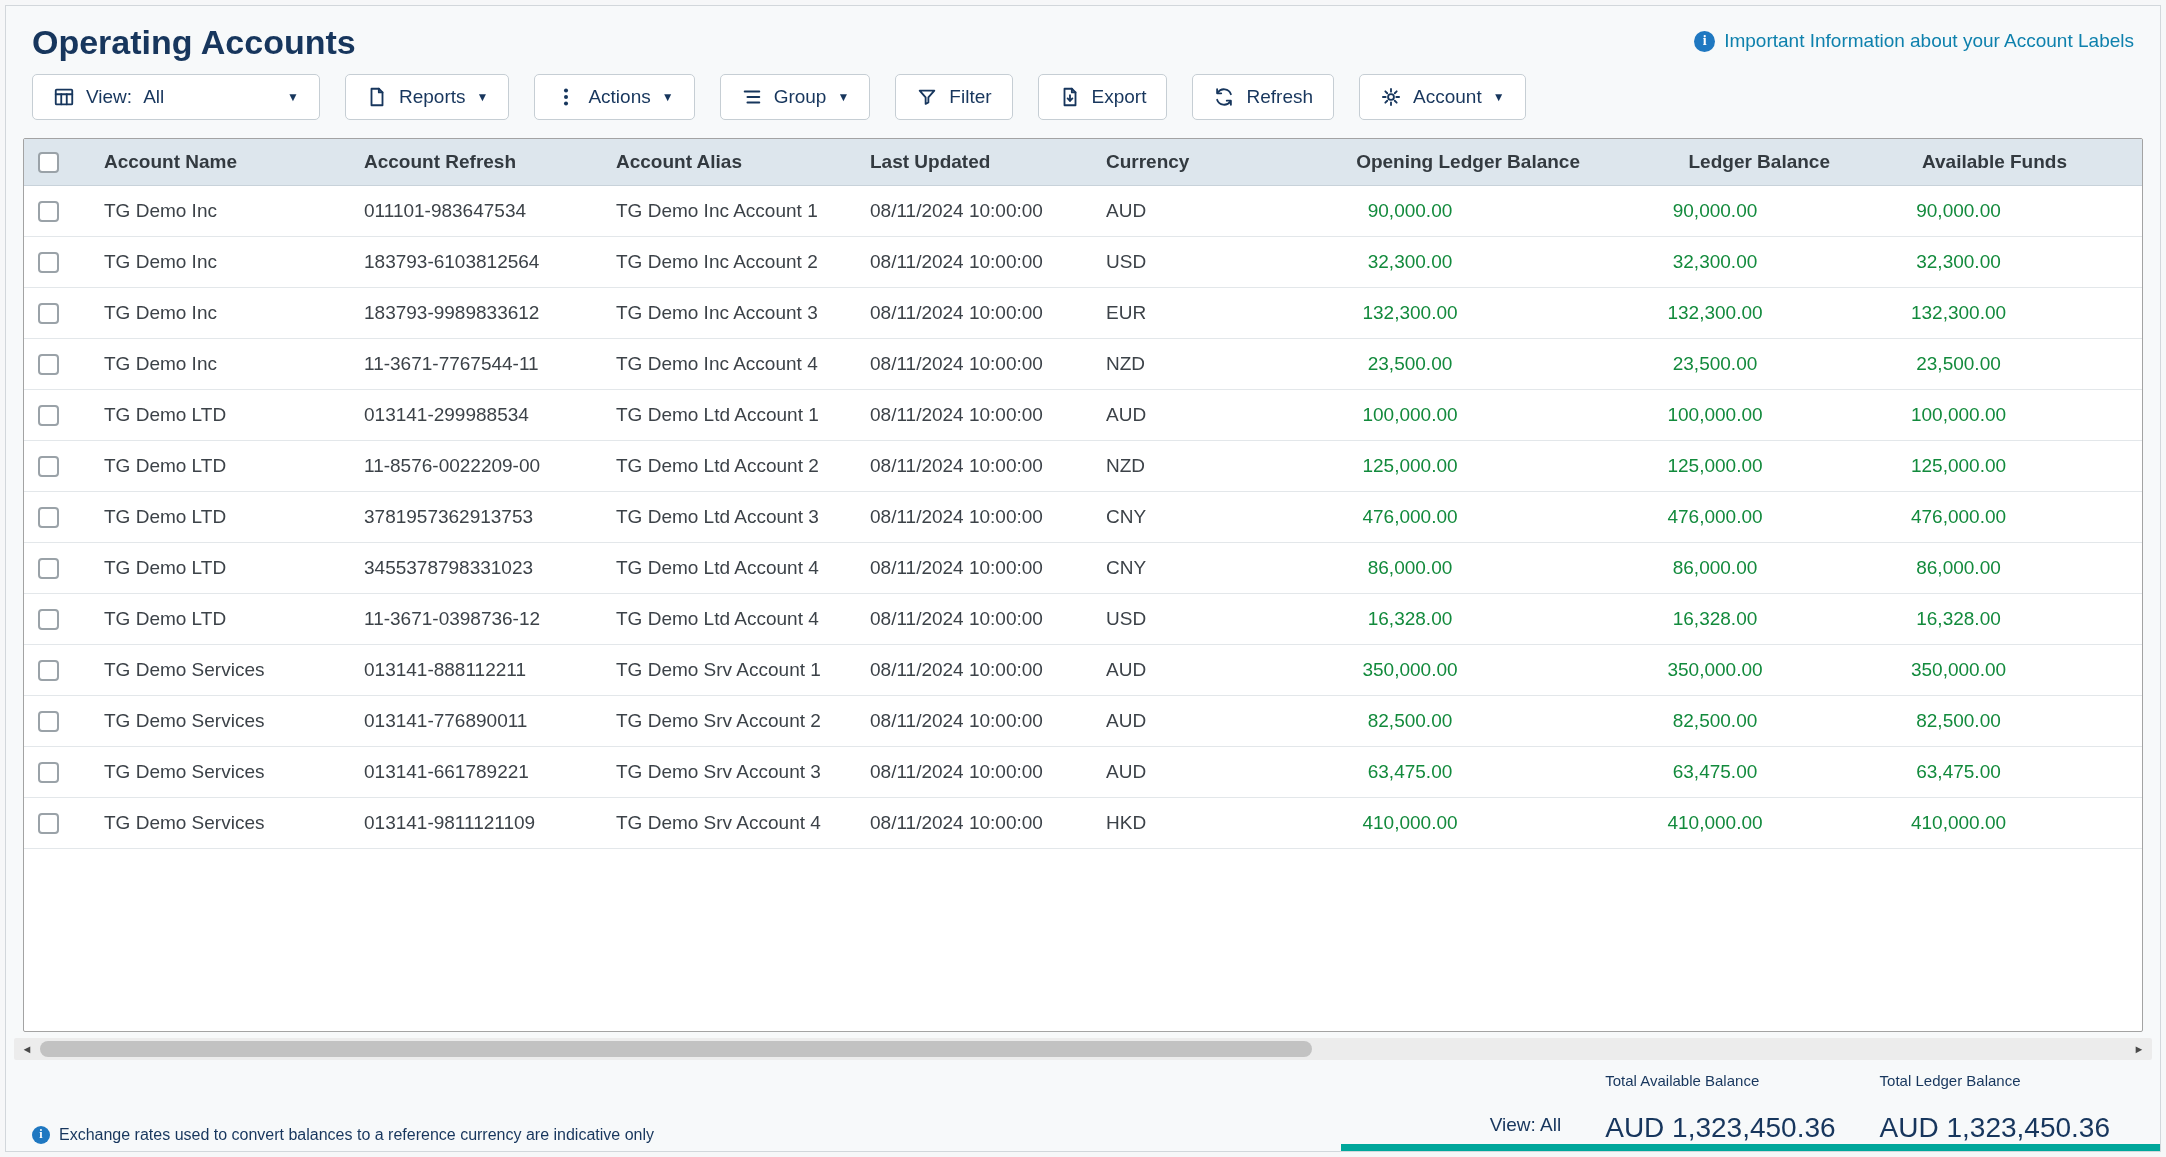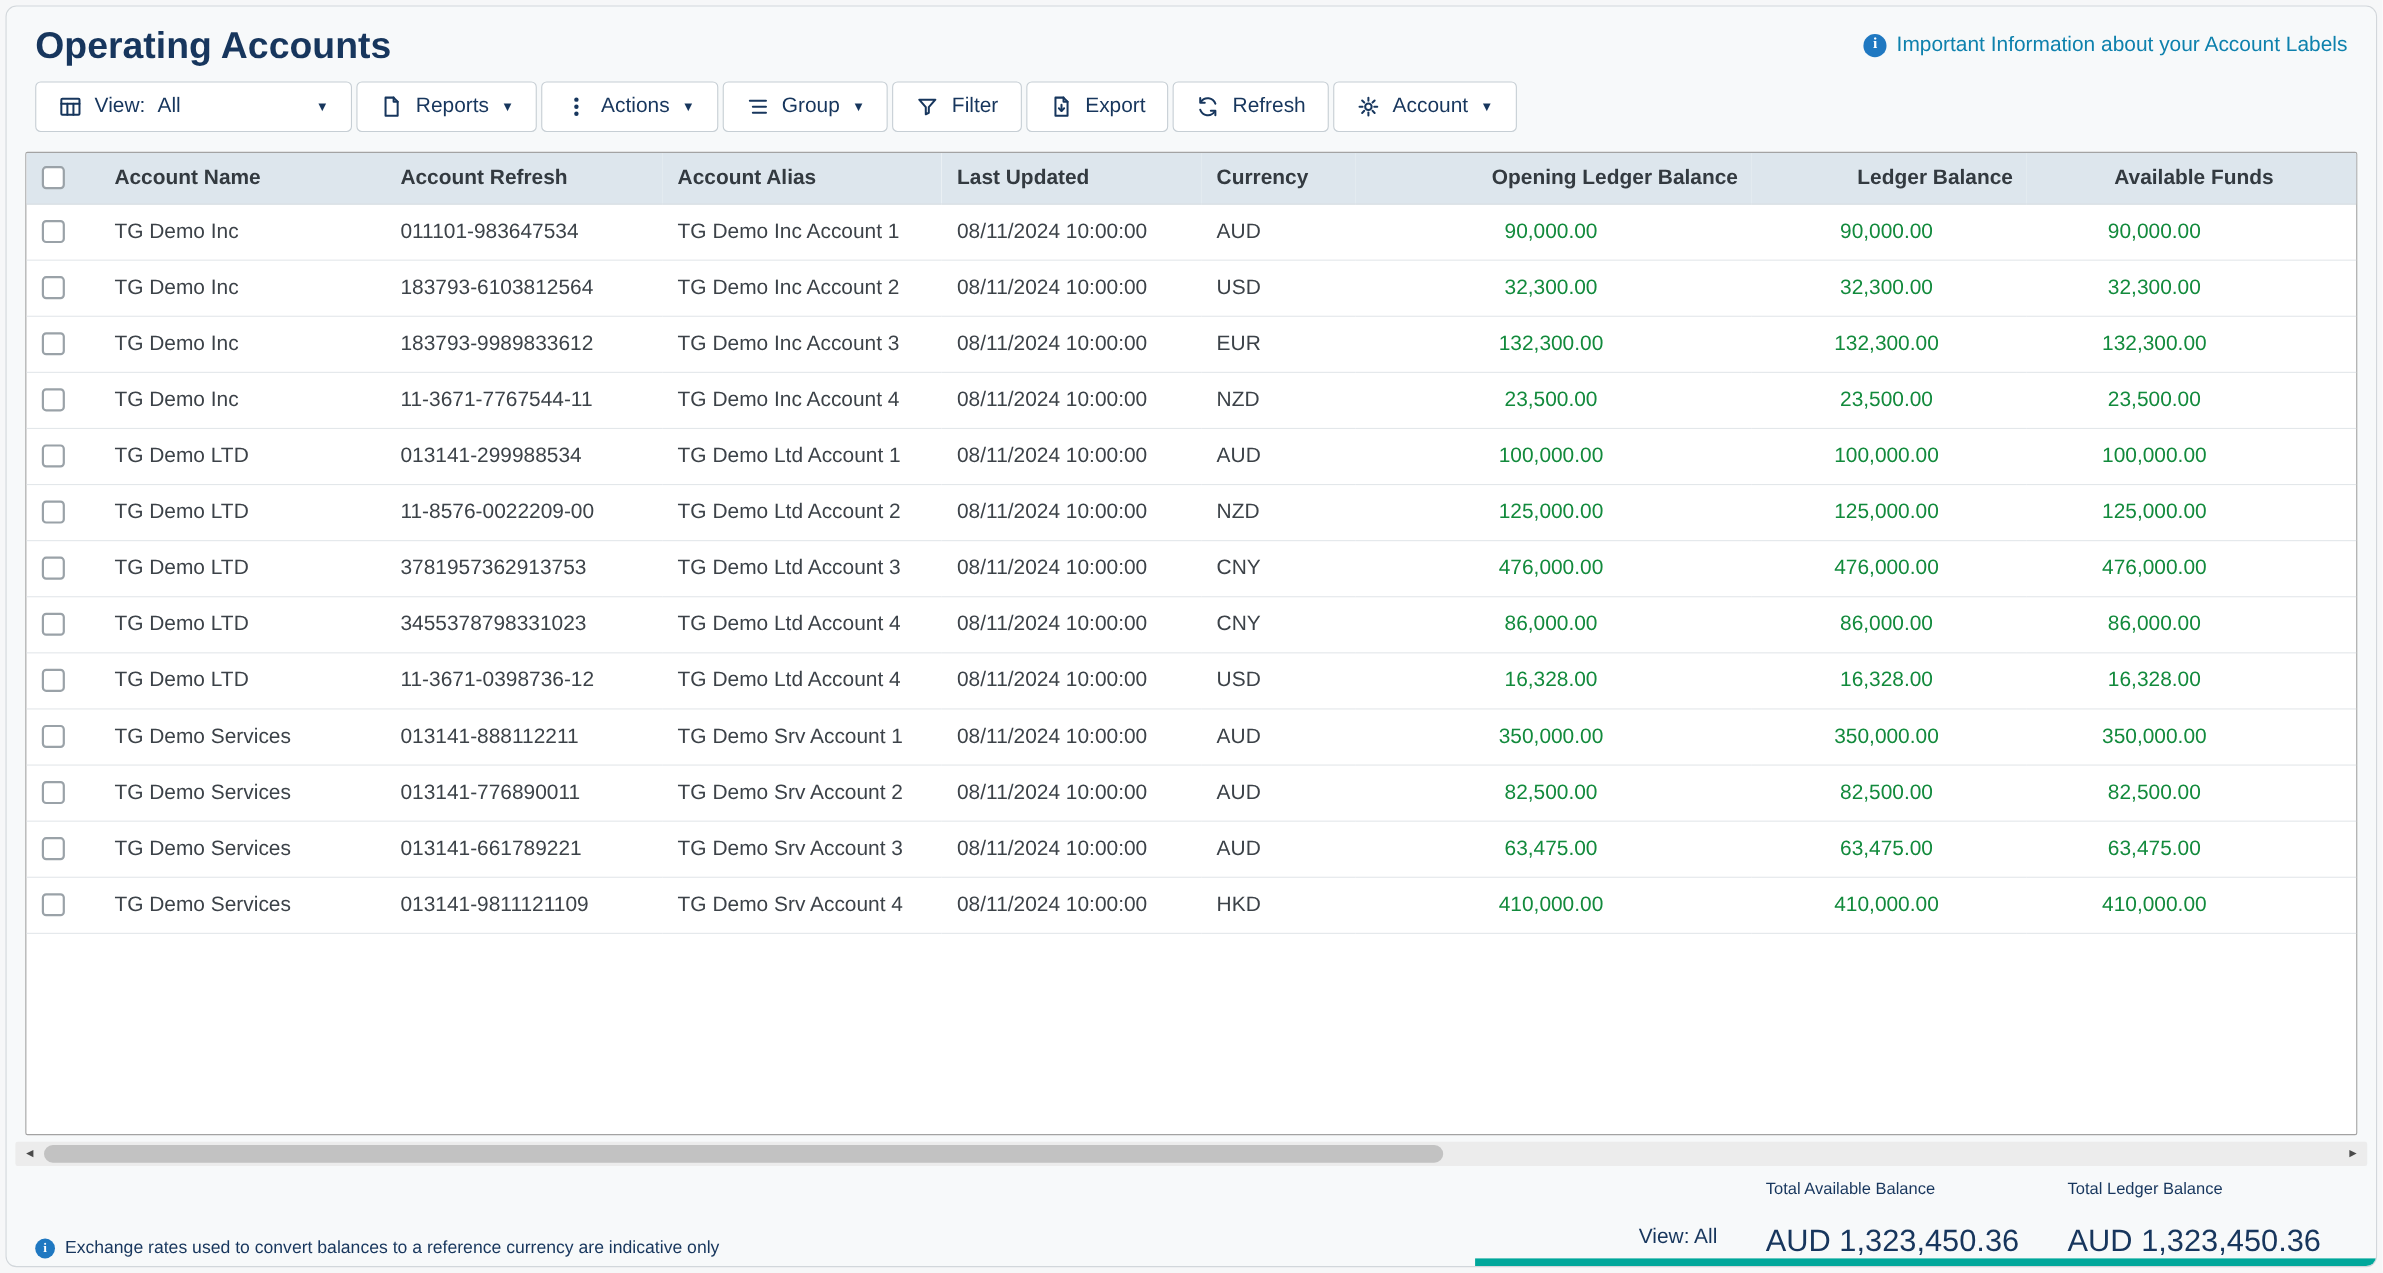--- a/index.html
+++ b/index.html
@@ -8,21 +8,21 @@
     width:2166px; height:1157px;
     background:#f6f7f8;
     font-family:"Liberation Sans", sans-serif;
     position:relative;
     overflow:hidden;
   }
   .card {
     position:absolute; top:5px; left:5px; right:5px; bottom:5px;
     background:#f7f9fa;
     border:1px solid #d2d7db;
-    border-radius:10px;
+    border-radius:0;
     overflow:hidden;
     display:flex; flex-direction:column;
   }
   
   .top-row {
     display:flex; justify-content:space-between; align-items:flex-start;
     padding:14px 26px 0 26px;
   }
   .page-title {
     margin:0; font-size:34px; font-weight:bold; color:#17365d; line-height:44px;
@@ -35,21 +35,21 @@
   .info-circle {
     display:inline-flex; align-items:center; justify-content:center;
     width:21px; height:21px; border-radius:50%;
     background:#1f78c1; color:#fff;
     font-size:14px; font-weight:bold; font-family:"Liberation Serif", serif;
     flex:none;
   }
   .info-circle.small { width:18px; height:18px; font-size:12px; }
   
   .toolbar {
-    display:flex; gap:4px; padding:10px 0 0 26px; align-items:center;
+    display:flex; gap:25px; padding:10px 0 0 26px; align-items:center;
   }
   .btn {
     height:46px; background:#fff;
     border:1px solid #c6ced4; border-radius:5px;
     display:flex; align-items:center; gap:11px;
     padding:0 20px;
     font-family:"Liberation Sans", sans-serif;
     font-size:19px; color:#17365d; cursor:pointer;
   }
   .btn svg { flex:none; }

